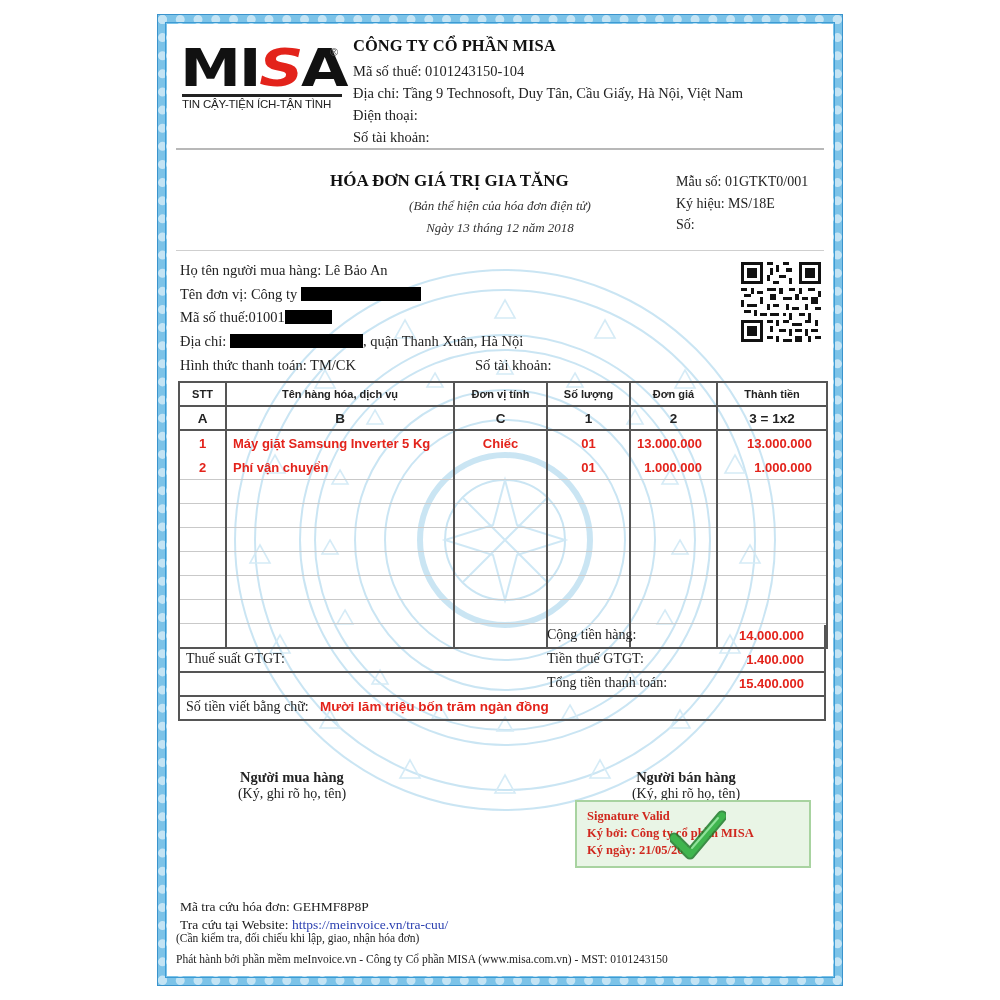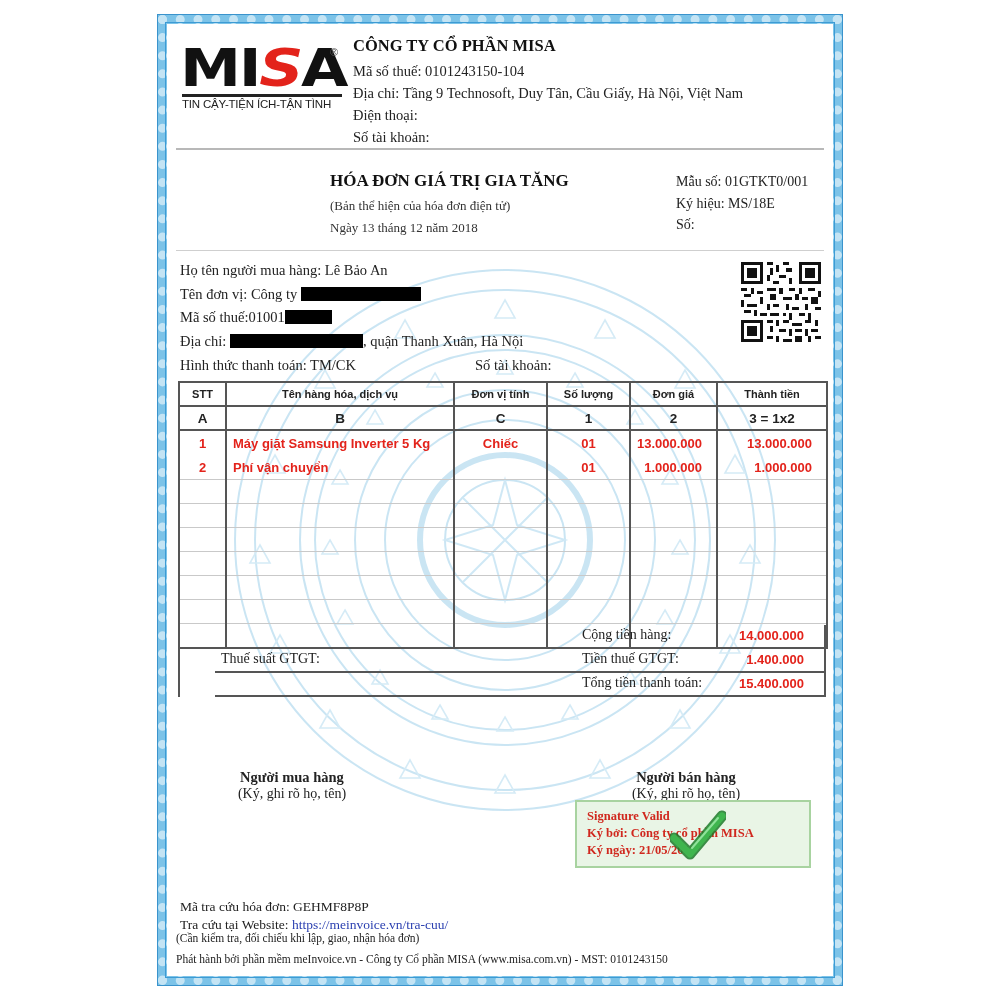--- a/index.html
+++ b/index.html
@@ -24,42 +24,42 @@
   .logo-line { left:182px; top:94px; width:160px; height:3px; background:#222; }
   .logo-tag { left:182px; top:98px; font-family:"Liberation Sans",sans-serif; font-size:11.5px; color:#222; letter-spacing:-.2px; white-space:nowrap; }
 
   .company { left:353px; top:36px; font-size:16.5px; font-weight:bold; color:#111; }
   .cline { left:353px; font-size:14.5px; color:#222; white-space:nowrap; }
 
   .hr1 { left:176px; top:148px; width:648px; height:2px; background:#b8b8b8; }
   .hr2 { left:176px; top:250px; width:648px; height:1px; background:#cfcfcf; }
 
   .title { left:330px; top:171px; width:340px; font-size:17px; font-weight:bold; color:#111; }
-  .sub { left:330px; width:340px; text-align:left; font-size:13px; color:#333; }
+  .sub { left:330px; width:340px; text-align:center; font-size:13px; font-style:italic; color:#333; }
   .meta { left:676px; font-size:14px; color:#222; white-space:nowrap; }
 
   .buyer { left:180px; font-size:14.5px; color:#222; white-space:nowrap; }
   .redact { display:inline-block; background:#000; height:14px; vertical-align:-2px; }
 
   .qr { left:741px; top:262px; width:80px; height:80px; }
 
   
   .tbl { position:absolute; left:178px; top:381px; width:648px; border-collapse:collapse; table-layout:fixed;
          font-family:"Liberation Sans","DejaVu Sans",sans-serif; }
   .tbl td, .tbl th { border-left:2px solid #555; border-right:2px solid #555; padding:0; font-size:13px; }
   .tbl th { height:22px; border:2px solid #555; font-weight:bold; color:#222; font-size:11px; }
   .tbl tr.letters td { height:22px; border-bottom:2px solid #555; text-align:center; font-weight:bold; color:#222; font-size:13.5px; }
   .tbl tr.item td { height:24px; color:#e3231b; font-weight:bold; font-size:13px; }
   .tbl tr.blank td { height:23px; border-top:1px solid #c9c9c9; }
   .tbl tr.blank.last td { border-bottom:2px solid #555; }
   .c { text-align:center; }
   .r { text-align:right; padding-right:14px !important; }
   .l { text-align:left; padding-left:6px !important; }
 
-  .sum { position:absolute; left:178px; top:625px; width:648px; box-sizing:border-box; border-left:2px solid #555; border-right:2px solid #555;padding-left:35px; }
+  .sum { position:absolute; left:178px; top:625px; width:648px; box-sizing:border-box; border-left:2px solid #555; border-right:2px solid #555; }
   .sumrow { height:22px; border-bottom:2px solid #555; position:relative; font-size:14px; color:#222; }
   .sumrow .lbl { position:absolute; left:367px; top:2px; }
   .sumrow .lft { position:absolute; left:6px; top:2px; }
   .sumrow .val { position:absolute; right:20px; top:3px; font-family:"Liberation Sans",sans-serif; font-weight:bold; color:#e3231b; font-size:13px; }
   .words .wtxt { position:absolute; left:140px; top:2px; font-family:"Liberation Sans",sans-serif; font-weight:bold; color:#e3231b; font-size:13.5px; }
 
   .signer { text-align:center; font-size:14px; color:#222; width:200px; }
   .signer b { display:block; font-size:14.5px;margin-top:39px; }
 
   .sigbox { left:575px; top:800px; width:236px; height:68px; box-sizing:border-box; background:#e9f5e6; border:2px solid #a8d3a0; padding:6px 0 0 10px; }
@@ -257,20 +257,24 @@
   </div>
   <div class="sumrow">
     <span class="lft">Thuế suất GTGT:</span>
     <span class="lbl">Tiền thuế GTGT:</span>
     <span class="val">1.400.000</span>
   </div>
   <div class="sumrow">
     <span class="lbl">Tổng tiền thanh toán:</span>
     <span class="val">15.400.000</span>
   </div>
+  <div class="sumrow words">
+    <span class="lft">Số tiền viết bằng chữ:</span>
+    <span class="wtxt">Mười lăm triệu bốn trăm ngàn đồng</span>
+  </div>
 </div>
 
 <div class="abs signer" style="left:192px; top:730px">
   <b>Người mua hàng</b>
   <span>(Ký, ghi rõ họ, tên)</span>
 </div>
 <div class="abs signer" style="left:586px; top:730px">
   <b>Người bán hàng</b>
   <span>(Ký, ghi rõ họ, tên)</span>
 </div>

